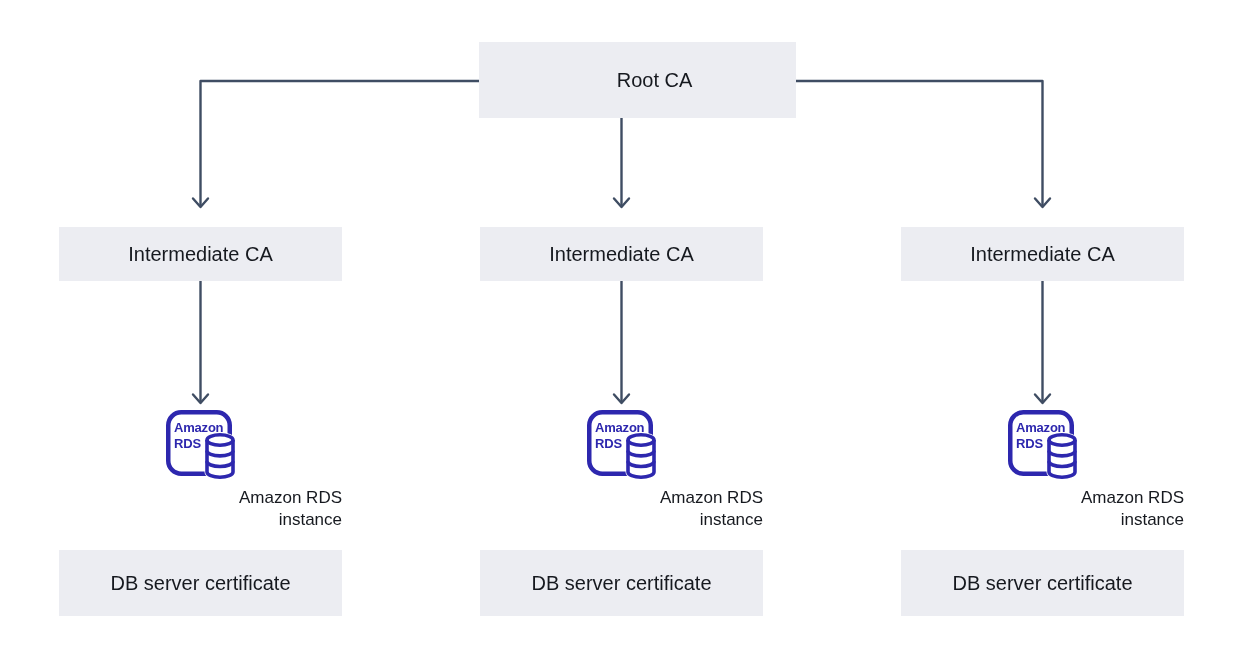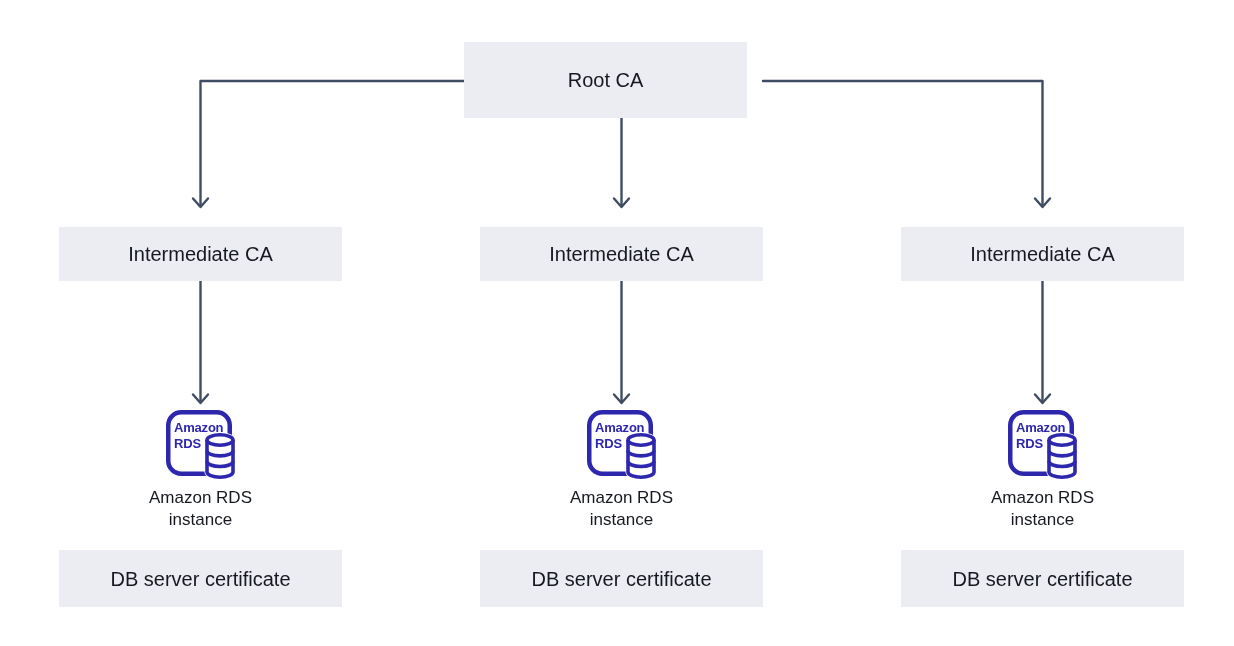--- a/index.html
+++ b/index.html
@@ -16,25 +16,25 @@
   }
   .connectors{position:absolute;left:0;top:0;z-index:1;}
   .connectors polyline,.connectors path{
     fill:none;stroke:var(--connector);stroke-width:2.4;
     stroke-linecap:round;stroke-linejoin:round;
   }
   .box{
     position:absolute;width:283px;display:flex;align-items:center;justify-content:center;
     background:var(--box-bg);font-size:20px;line-height:1;color:var(--text);z-index:2;
   }
-  .root{left:464px;top:42px;width:283px;height:76px;}
+  .root{left:479px;top:42px;width:283px;height:76px;padding-left:34px;}
   .mid{top:227px;height:54px;}
-  .cert{top:550px;height:57px;}
+  .cert{top:550px;height:66px;}
   .caption{
-    position:absolute;top:487px;width:283px;text-align:center;
+    position:absolute;top:487px;width:283px;text-align:right;
     font-size:17px;line-height:22px;color:var(--text);z-index:2;
   }
   .rds{position:absolute;top:410px;z-index:2;}
   .rds .sq{fill:none;stroke:var(--rds-indigo);stroke-width:4.5;}
   .rds text{
     font-family:"Liberation Sans", sans-serif;font-weight:bold;font-size:13px;
     letter-spacing:-0.2px;fill:var(--rds-indigo);
   }
   .rds .halo{fill:#fff;stroke:#fff;stroke-width:5;}
   .rds .cyl{fill:none;stroke:var(--rds-indigo);stroke-width:3.6;}

